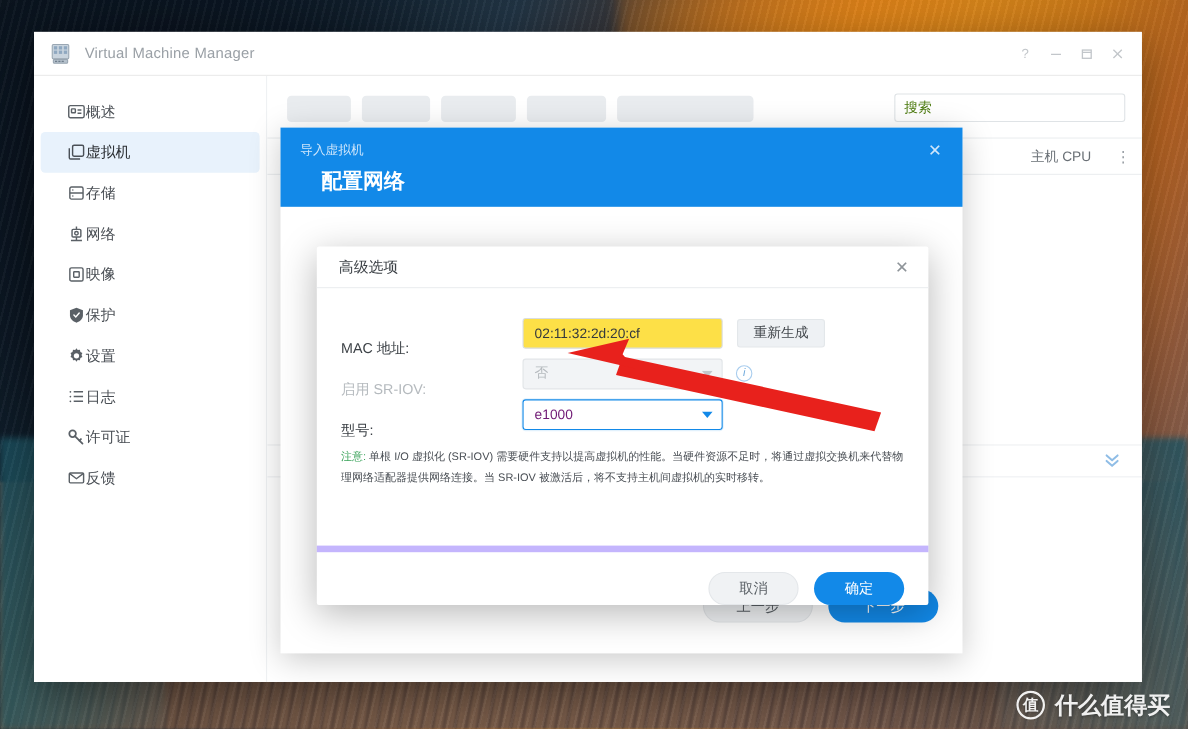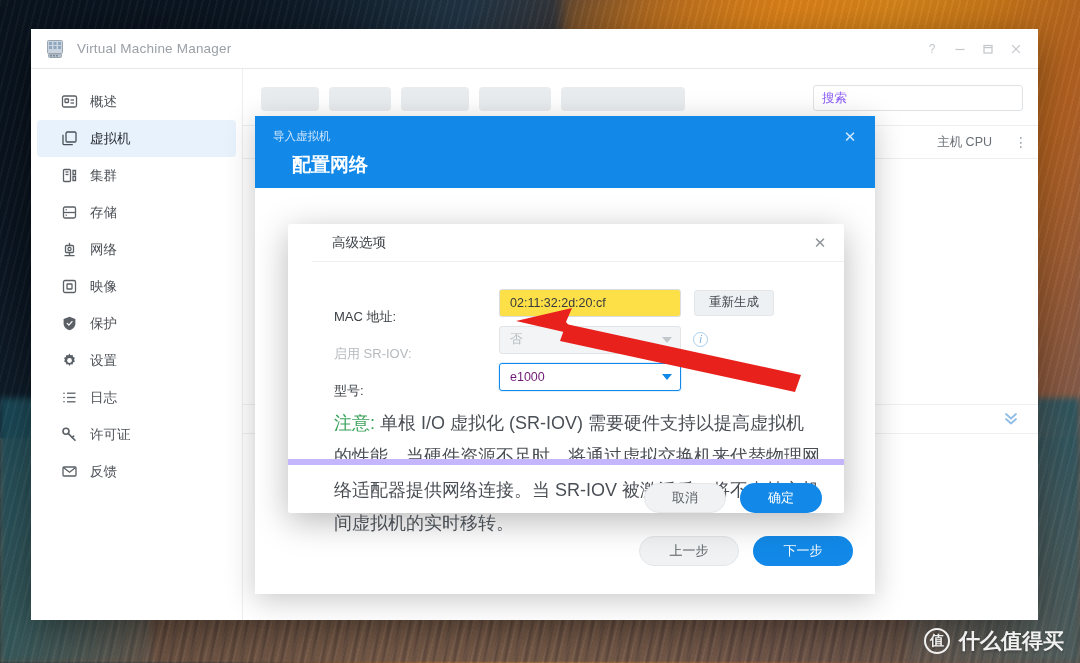--- a/index.html
+++ b/index.html
@@ -75,21 +75,21 @@
   }
   .tb-btn svg { display: block; }
 
   
   #win-body { display: flex; height: 551px; }
   #sidebar {
     width: 212px; flex: 0 0 212px; background: #fff;
     border-right: 1px solid #eceef0; padding-top: 14px;
   }
   .side-item {
-    display: flex; align-items: center; gap: 12px;
+    display: flex; align-items: center; 
     height: 37px; padding-left: 24px; margin: 0 6px;
     border-radius: 4px; color: #4a4f55; font-size: 13.5px;
   }
   .side-item.active { background: #e8f2fc; color: #2b2f33; }
   .side-ico { width: 17px; height: 17px; flex: 0 0 17px; color: #5a6066; }
   .side-ico svg { display: block; }
 
   
   #content { flex: 1 1 auto; position: relative; background: #fff; }
   #toolbar {
@@ -98,21 +98,21 @@
   }
   .tool-btn {
     height: 24px; border-radius: 4px; background: #e9ecef;
     font-size: 0; color: transparent;
   }
   #searchbox {
     position: absolute; right: 15px; top: 16px;
     width: 210px; height: 26px; border: 1px solid #dfe3e6; border-radius: 3px;
     background: #fff; display: flex; align-items: center; padding: 0 8px;
   }
-  #searchbox .ph { color: #8b5cf6; font-size: 12.5px; }
+  #searchbox .ph { color: #4d7c0f; font-size: 12.5px; }
   #table-head {
     position: absolute; left: 0; right: 0; top: 56px; height: 34px;
     border-top: 1px solid #eceef0; border-bottom: 1px solid #eceef0;
     display: flex; align-items: center; justify-content: flex-end; padding-right: 10px;
   }
   .col-head { font-size: 12.5px; color: #6a7076; margin-right: 22px; }
   .kebab { color: #9aa0a6; font-size: 14px; letter-spacing: 0; line-height: 1; }
   #row-strip {
     position: absolute; left: 0; right: 0; top: 335px; height: 30px;
     border-top: 1px solid #eef0f2; border-bottom: 1px solid #eef0f2;
@@ -144,24 +144,23 @@
     height: 30px; min-width: 82px; border-radius: 15px; border: none;
     font-size: 13px; font-family: inherit; display: inline-flex;
     align-items: center; justify-content: center; cursor: default;
   }
   .btn-ghost { background: #f0f2f4; color: #5b6166; border: 1px solid #e4e7ea; }
   .btn-primary { background: #1289e8; color: #fff; }
   .btn-wide { min-width: 100px; }
 
   
   #adv-dialog {
-    position: absolute; left: 257px; top: 195px; width: 556px; height: 289px;
+    position: absolute; left: 257px; top: 195px; width: 556px; height: 326px;
     background: #fff; border-radius: 2px;
     box-shadow: 0 8px 34px rgba(0,0,0,0.28);
-    padding-left: 24px;
   }
   #adv-header {
     height: 38px; border-bottom: 1px solid #eceef0;
     display: flex; align-items: center; padding: 0 14px 0 20px;
   }
   .adv-title { font-size: 13.5px; color: #3c4146; flex: 1 1 auto; }
   .adv-close { color: #8e9499; font-size: 15px; width: 20px; height: 20px;
     display: flex; align-items: center; justify-content: center; }
   #adv-body { padding: 22px 22px 0 22px; position: relative; }
 
@@ -186,21 +185,21 @@
     margin-left: 13px; height: 26px; padding: 0 14px; border-radius: 3px;
     background: #eef1f4; border: 1px solid #e3e7ea; color: #41464b; font-size: 12.5px;
     display: inline-flex; align-items: center;
   }
   .info-ico {
     margin-left: 12px; width: 15px; height: 15px; border-radius: 50%;
     border: 1px solid #a9cdee; color: #6ea9dc; font-size: 10px; font-style: italic;
     display: inline-flex; align-items: center; justify-content: center;
   }
   #adv-note {
-    margin-top: 12px; font-size: 18px; line-height: 1.85; color: #4a4f55;
+    margin-top: 12px; font-size: 10px; line-height: 1.85; color: #4a4f55;
     max-width: 512px;
   }
   #adv-note .warn { color: #3aa35a; }
   #adv-footer {
     position: absolute; left: 0; right: 0; bottom: 0; height: 54px;
     border-top: 6px solid #c4b5fd;
     display: flex; align-items: flex-end; justify-content: flex-end; gap: 14px; padding-right: 22px;
   }
 
   
@@ -301,32 +300,20 @@
       <div class="side-item active">
         <span class="side-ico">
           <svg viewBox="0 0 17 17" width="17" height="17" fill="none" stroke="#4a5057" stroke-width="1.3">
             <rect x="5" y="2" width="10" height="10" rx="1.3"></rect>
               <path d="M11.8 14.6H3.2A1.2 1.2 0 0 1 2 13.4V4.8"></path>
           </svg>
         </span>
         <span>虚拟机</span>
       </div>
 
-      <div class="side-item">
-        <span class="side-ico">
-          <svg viewBox="0 0 17 17" width="17" height="17" fill="none" stroke="#5a6066" stroke-width="1.3">
-            <rect x="2.5" y="2.5" width="7" height="12" rx="1"></rect>
-              <line x1="4.5" y1="5" x2="7.5" y2="5"></line>
-              <line x1="4.5" y1="7.5" x2="7.5" y2="7.5"></line>
-            <path d="M12 3.5h2.5v4H12z"></path>
-              <path d="M12 9.5h2.5v4H12z"></path>
-          </svg>
-        </span>
-        <span>集群</span>
-      </div>
 
       <div class="side-item">
         <span class="side-ico">
           <svg viewBox="0 0 17 17" width="17" height="17" fill="none" stroke="#5a6066" stroke-width="1.3">
             <rect x="2.5" y="3" width="12" height="11" rx="1.5"></rect>
               <line x1="2.5" y1="8.5" x2="14.5" y2="8.5"></line>
               <circle cx="5.2" cy="5.8" r=".7" fill="#5a6066" stroke="none"></circle>
               <circle cx="5.2" cy="11.2" r=".7" fill="#5a6066" stroke="none"></circle>
           </svg>
         </span>

